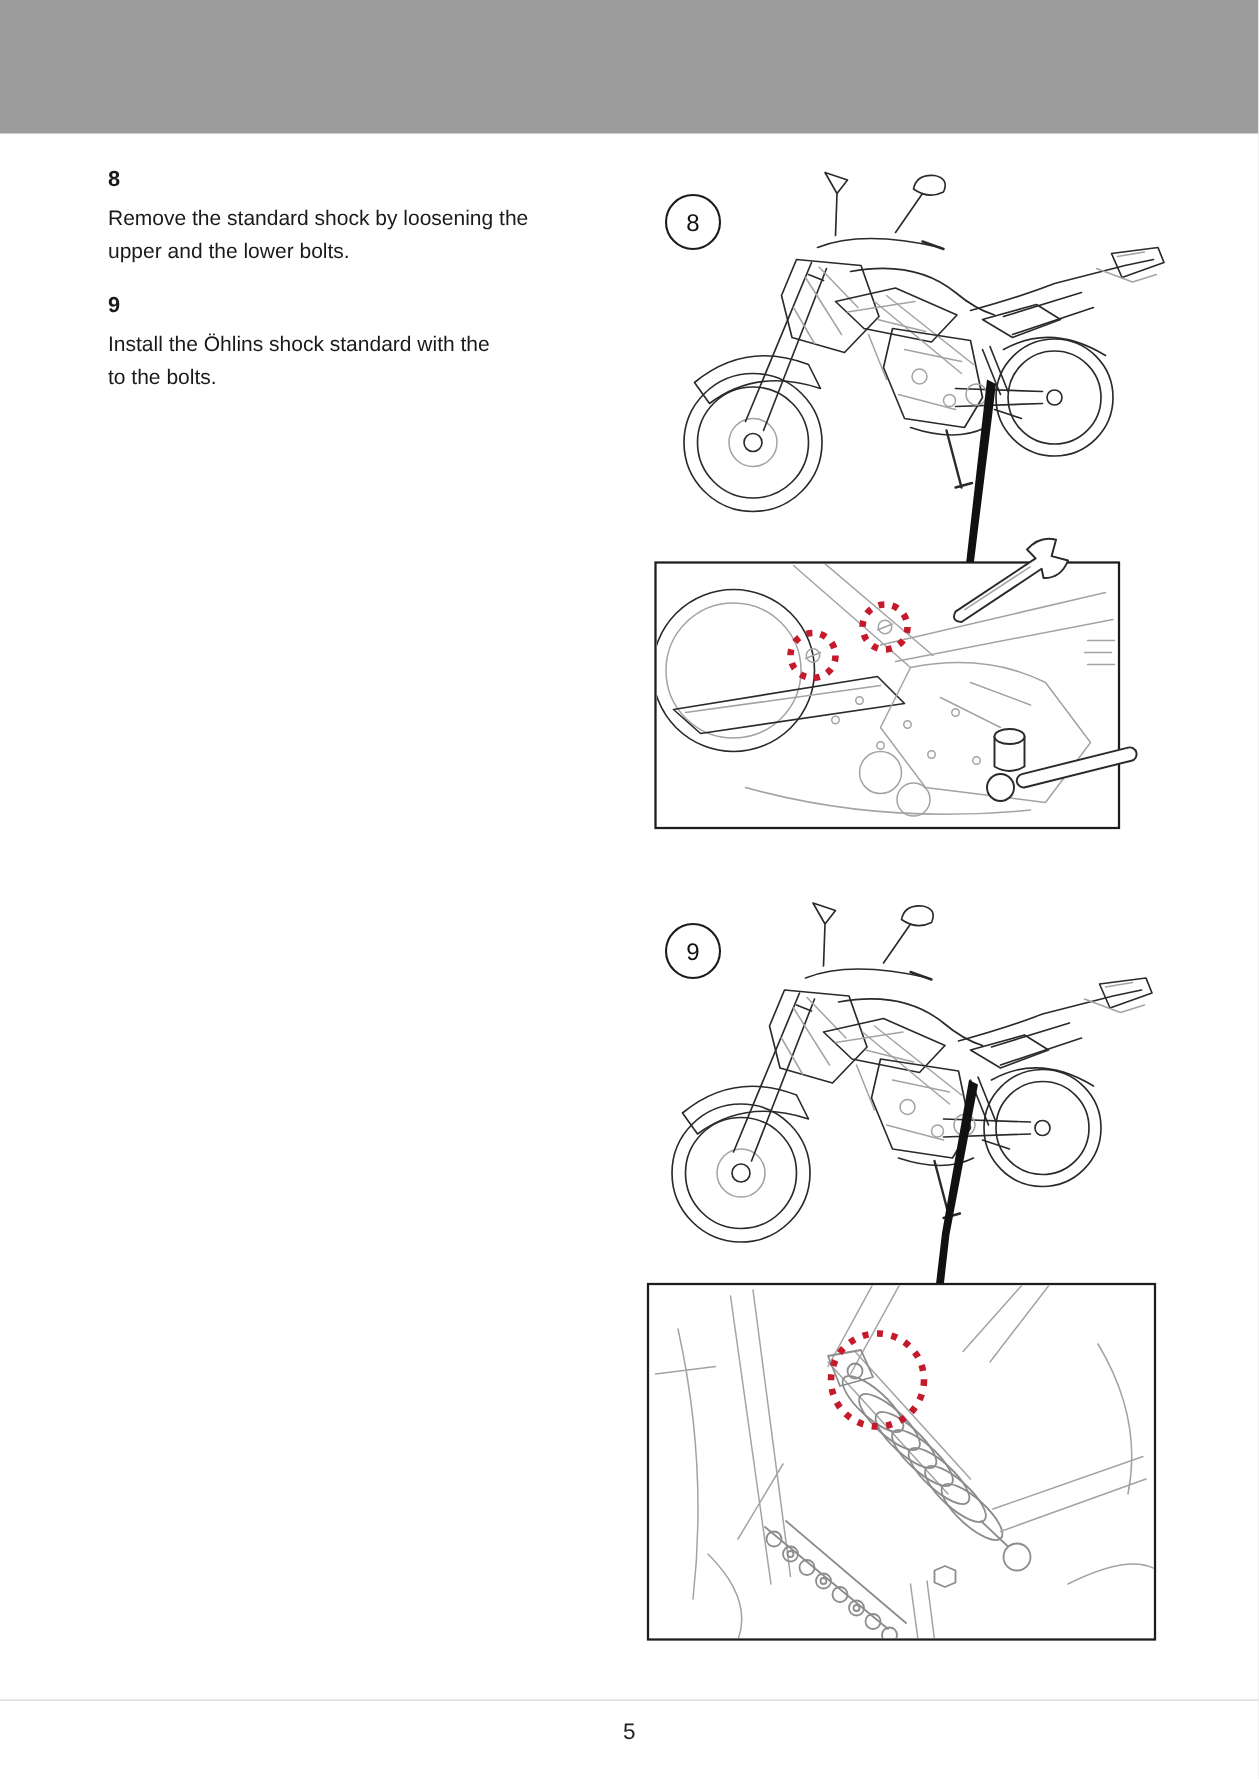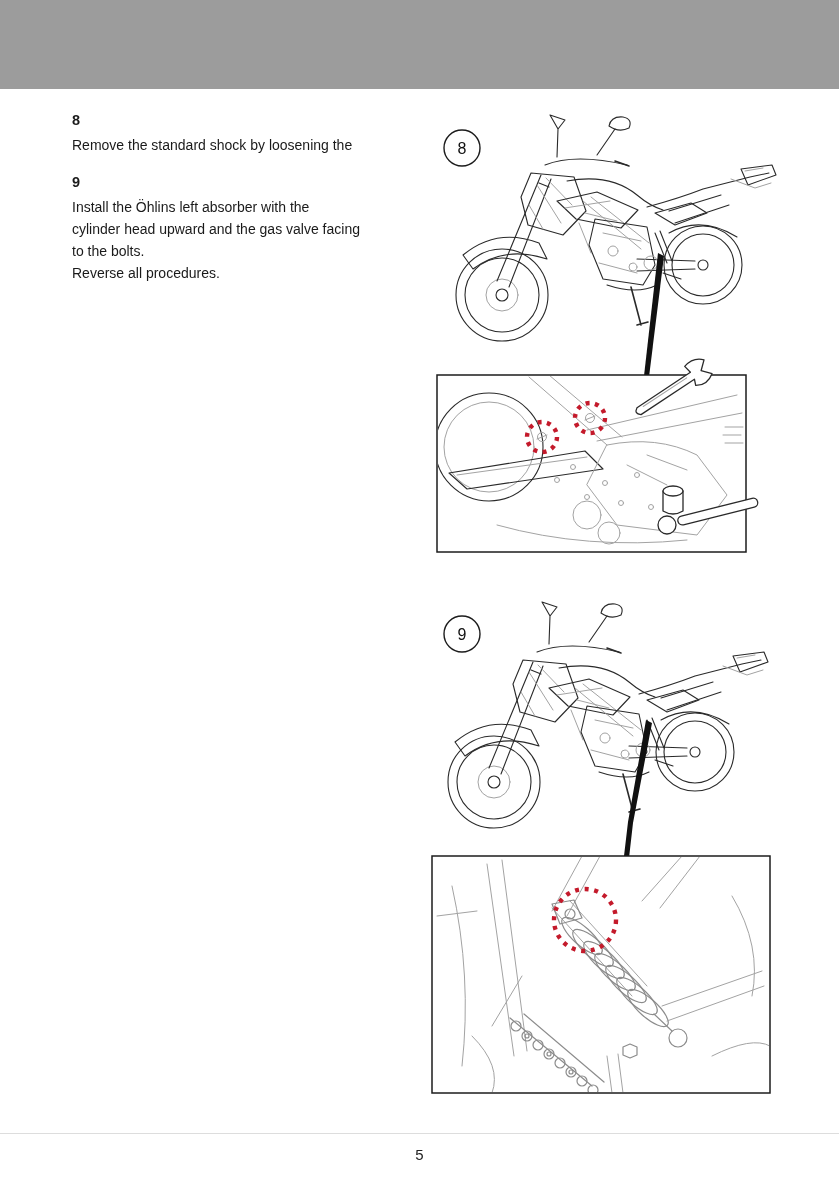--- a/index.html
+++ b/index.html
@@ -32,27 +32,26 @@
 <body>
 
 <div class="page">
 
   <div class="header-bar"></div>
 
   <div class="text-col">
     <div class="step">
       <div class="step-number">8</div>
       <div class="step-line">Remove the standard shock by loosening the</div>
+      <div class="step-line">upper and the lower bolts.</div>
     </div>
     <div class="step" style="margin-top:16px;">
       <div class="step-number">9</div>
-      <div class="step-line">Install the Öhlins left absorber with the</div>
-      <div class="step-line">cylinder head upward and the gas valve facing</div>
+      <div class="step-line">Install the Öhlins shock standard with the</div>
       <div class="step-line">to the bolts.</div>
-      <div class="step-line">Reverse all procedures.</div>
     </div>
   </div>
 
   <svg class="fig-svg" style="left:420px;top:110px;" width="400" height="450" viewBox="0 0 400 450">
     <defs>
       <g id="bike-art">
 
         <circle class="ln" cx="57" cy="182" r="46"></circle>
         <circle class="ln" cx="57" cy="182" r="37"></circle>
         <circle class="lt" cx="57" cy="182" r="16"></circle>

